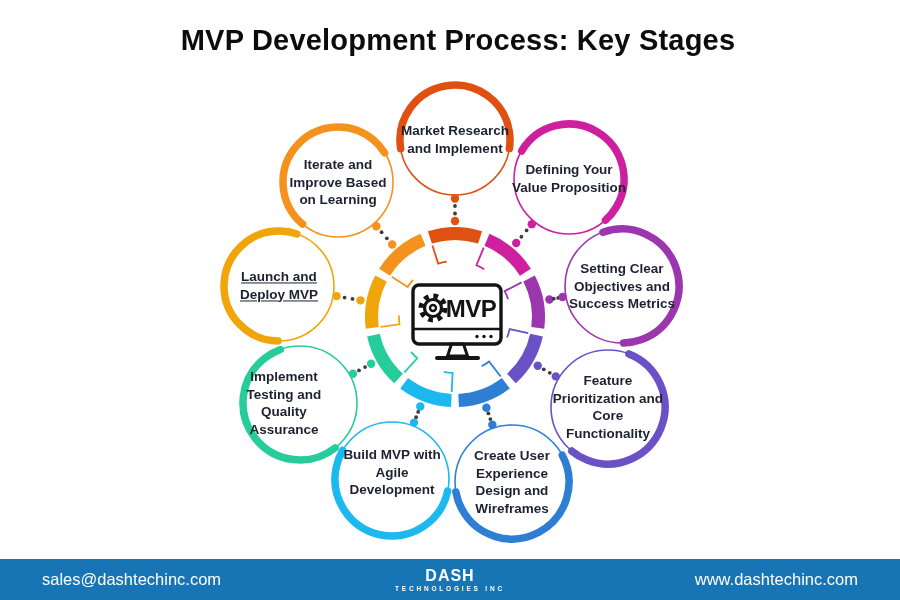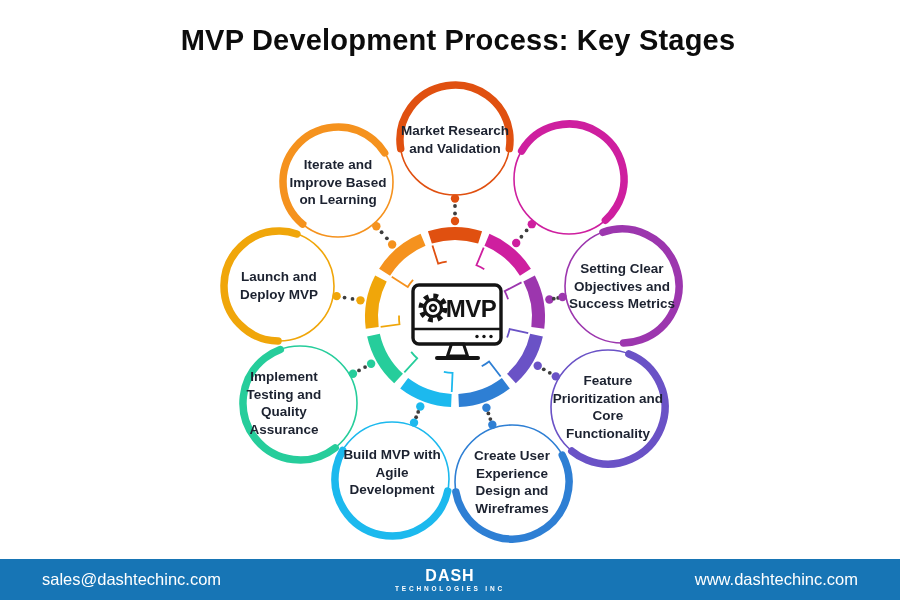--- a/index.html
+++ b/index.html
@@ -143,27 +143,28 @@
     <g>
       <circle cx="433" cy="308" r="12" stroke-width="5" stroke-dasharray="4.71 4.71"></circle>
       <circle cx="433" cy="308" r="8.5" stroke-width="3.2"></circle>
       <circle cx="433" cy="308" r="3" stroke-width="2.4"></circle>
     </g>
     <text x="471" y="317" text-anchor="middle" fill="#141414" stroke="none" font-size="24" font-weight="bold" letter-spacing="-0.5" font-family="Liberation Sans, sans-serif">MVP</text>
   </g>
 </svg>
 
 <div class="labels">
-  <div class="stage-label" style="left:455px;top:140px;">Market Research and Validation</div>
+  <div class="stage-label" style="left:455px;top:140px;">Market Research and Implement</div>
+  <div class="stage-label" style="left:569px;top:179px;">Defining Your Value Proposition</div>
   <div class="stage-label" style="left:622px;top:286px;">Setting Clear Objectives and Success Metrics</div>
   <div class="stage-label" style="left:608px;top:407px;">Feature Prioritization and Core Functionality</div>
   <div class="stage-label" style="left:512px;top:482px;">Create User Experience Design and Wireframes</div>
   <div class="stage-label" style="left:392px;top:472px;">Build MVP with Agile Development</div>
   <div class="stage-label" style="left:284px;top:403px;">Implement Testing and Quality Assurance</div>
-  <div class="stage-label" style="left:279px;top:286px;">Launch and Deploy MVP</div>
+  <div class="stage-label" style="left:279px;top:286px;text-decoration:underline;">Launch and Deploy MVP</div>
   <div class="stage-label" style="left:338px;top:182px;">Iterate and Improve Based on Learning</div>
 </div>
 
 <div class="footer" style="background: rgb(23, 117, 181);">
   <span class="footer-text">sales@dashtechinc.com</span>
   <div class="logo">
     <span class="logo-name">DASH</span>
     <span class="logo-sub">TECHNOLOGIES INC</span>
   </div>
   <span class="footer-text">www.dashtechinc.com</span>

